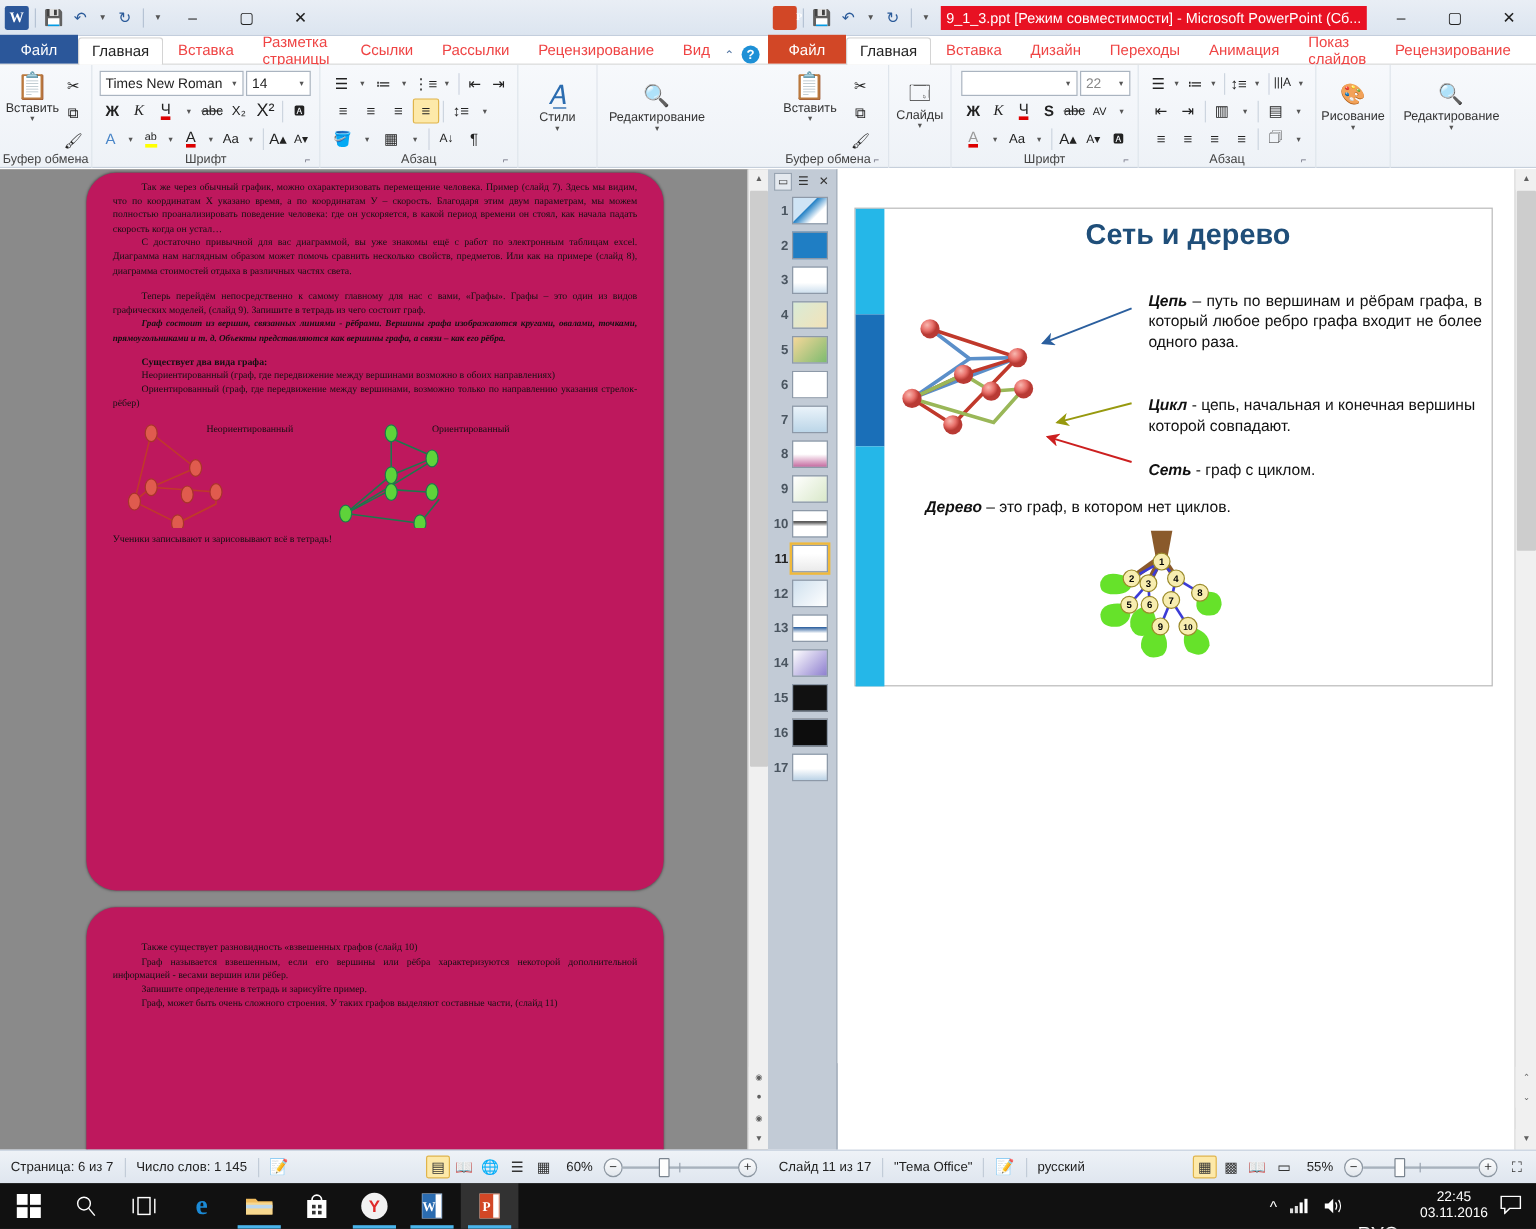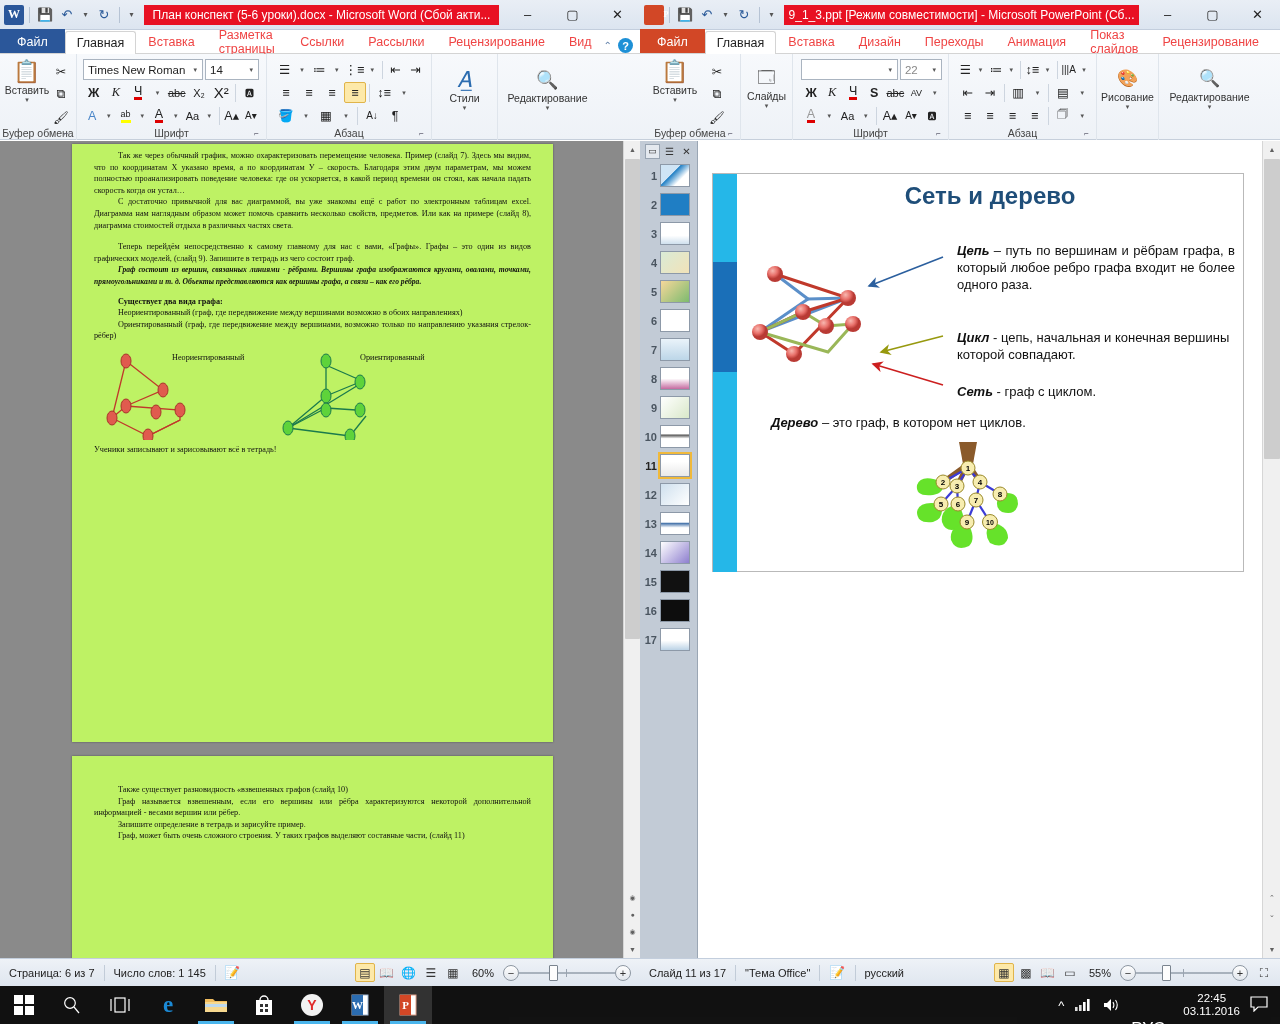--- a/index.html
+++ b/index.html
@@ -130,22 +130,23 @@
     position: absolute; right: 0; top: 0; bottom: 0; width: 17px;
     background: #f0f0f0; border-left: 1px solid #d6d6d6;
   }
   .sbbtn {
     position: absolute; left: 0; width: 17px; height: 17px;
     display: flex; align-items: center; justify-content: center;
     font-size: 7px; color: #606060; background: #f0f0f0;
   }
   .sbthumb { position: absolute; left: 1px; width: 15px; background: #cdcdcd; border-radius: 1px; }
   .page {
-    position: absolute; background: #bef264;
+    position: absolute; background: #be185d;
     box-shadow: 0 0 2px rgba(0,0,0,.4);
+    border-radius: 25px;
   }
   .docbody { font-family: "Liberation Serif", serif; color: #111; }
   .p {
     font-size: 8.2px; line-height: 11.6px; text-align: justify;
     text-indent: 24px; margin: 0 0 0 0; padding: 0 6px;
   }
   .p.noind { text-indent: 0; }
   .p.it { font-style: italic; font-weight: bold; font-size: 7.6px; }
   .p.bold { font-weight: bold; }
 
@@ -270,21 +271,20 @@
       <div class="qat">
         <div class="appicon w">W</div>
         <div class="qsep"></div>
         <div class="qbtn save">💾</div>
         <div class="qbtn">↶</div>
         <div class="qbtn small">▾</div>
         <div class="qbtn">↻</div>
         <div class="qsep"></div>
         <div class="qbtn small">▾</div>
       </div>
-      <div class="titletext">План конспект (5-6 уроки).docx  -  Microsoft Word (Сбой акти...</div>
       <div class="wbtns">
         <div class="wbtn">–</div>
         <div class="wbtn">▢</div>
         <div class="wbtn close">✕</div>
       </div>
     </div>
 
     <div class="tabbar">
       <div class="tab file">Файл</div>
       <div class="tab active">Главная</div>

